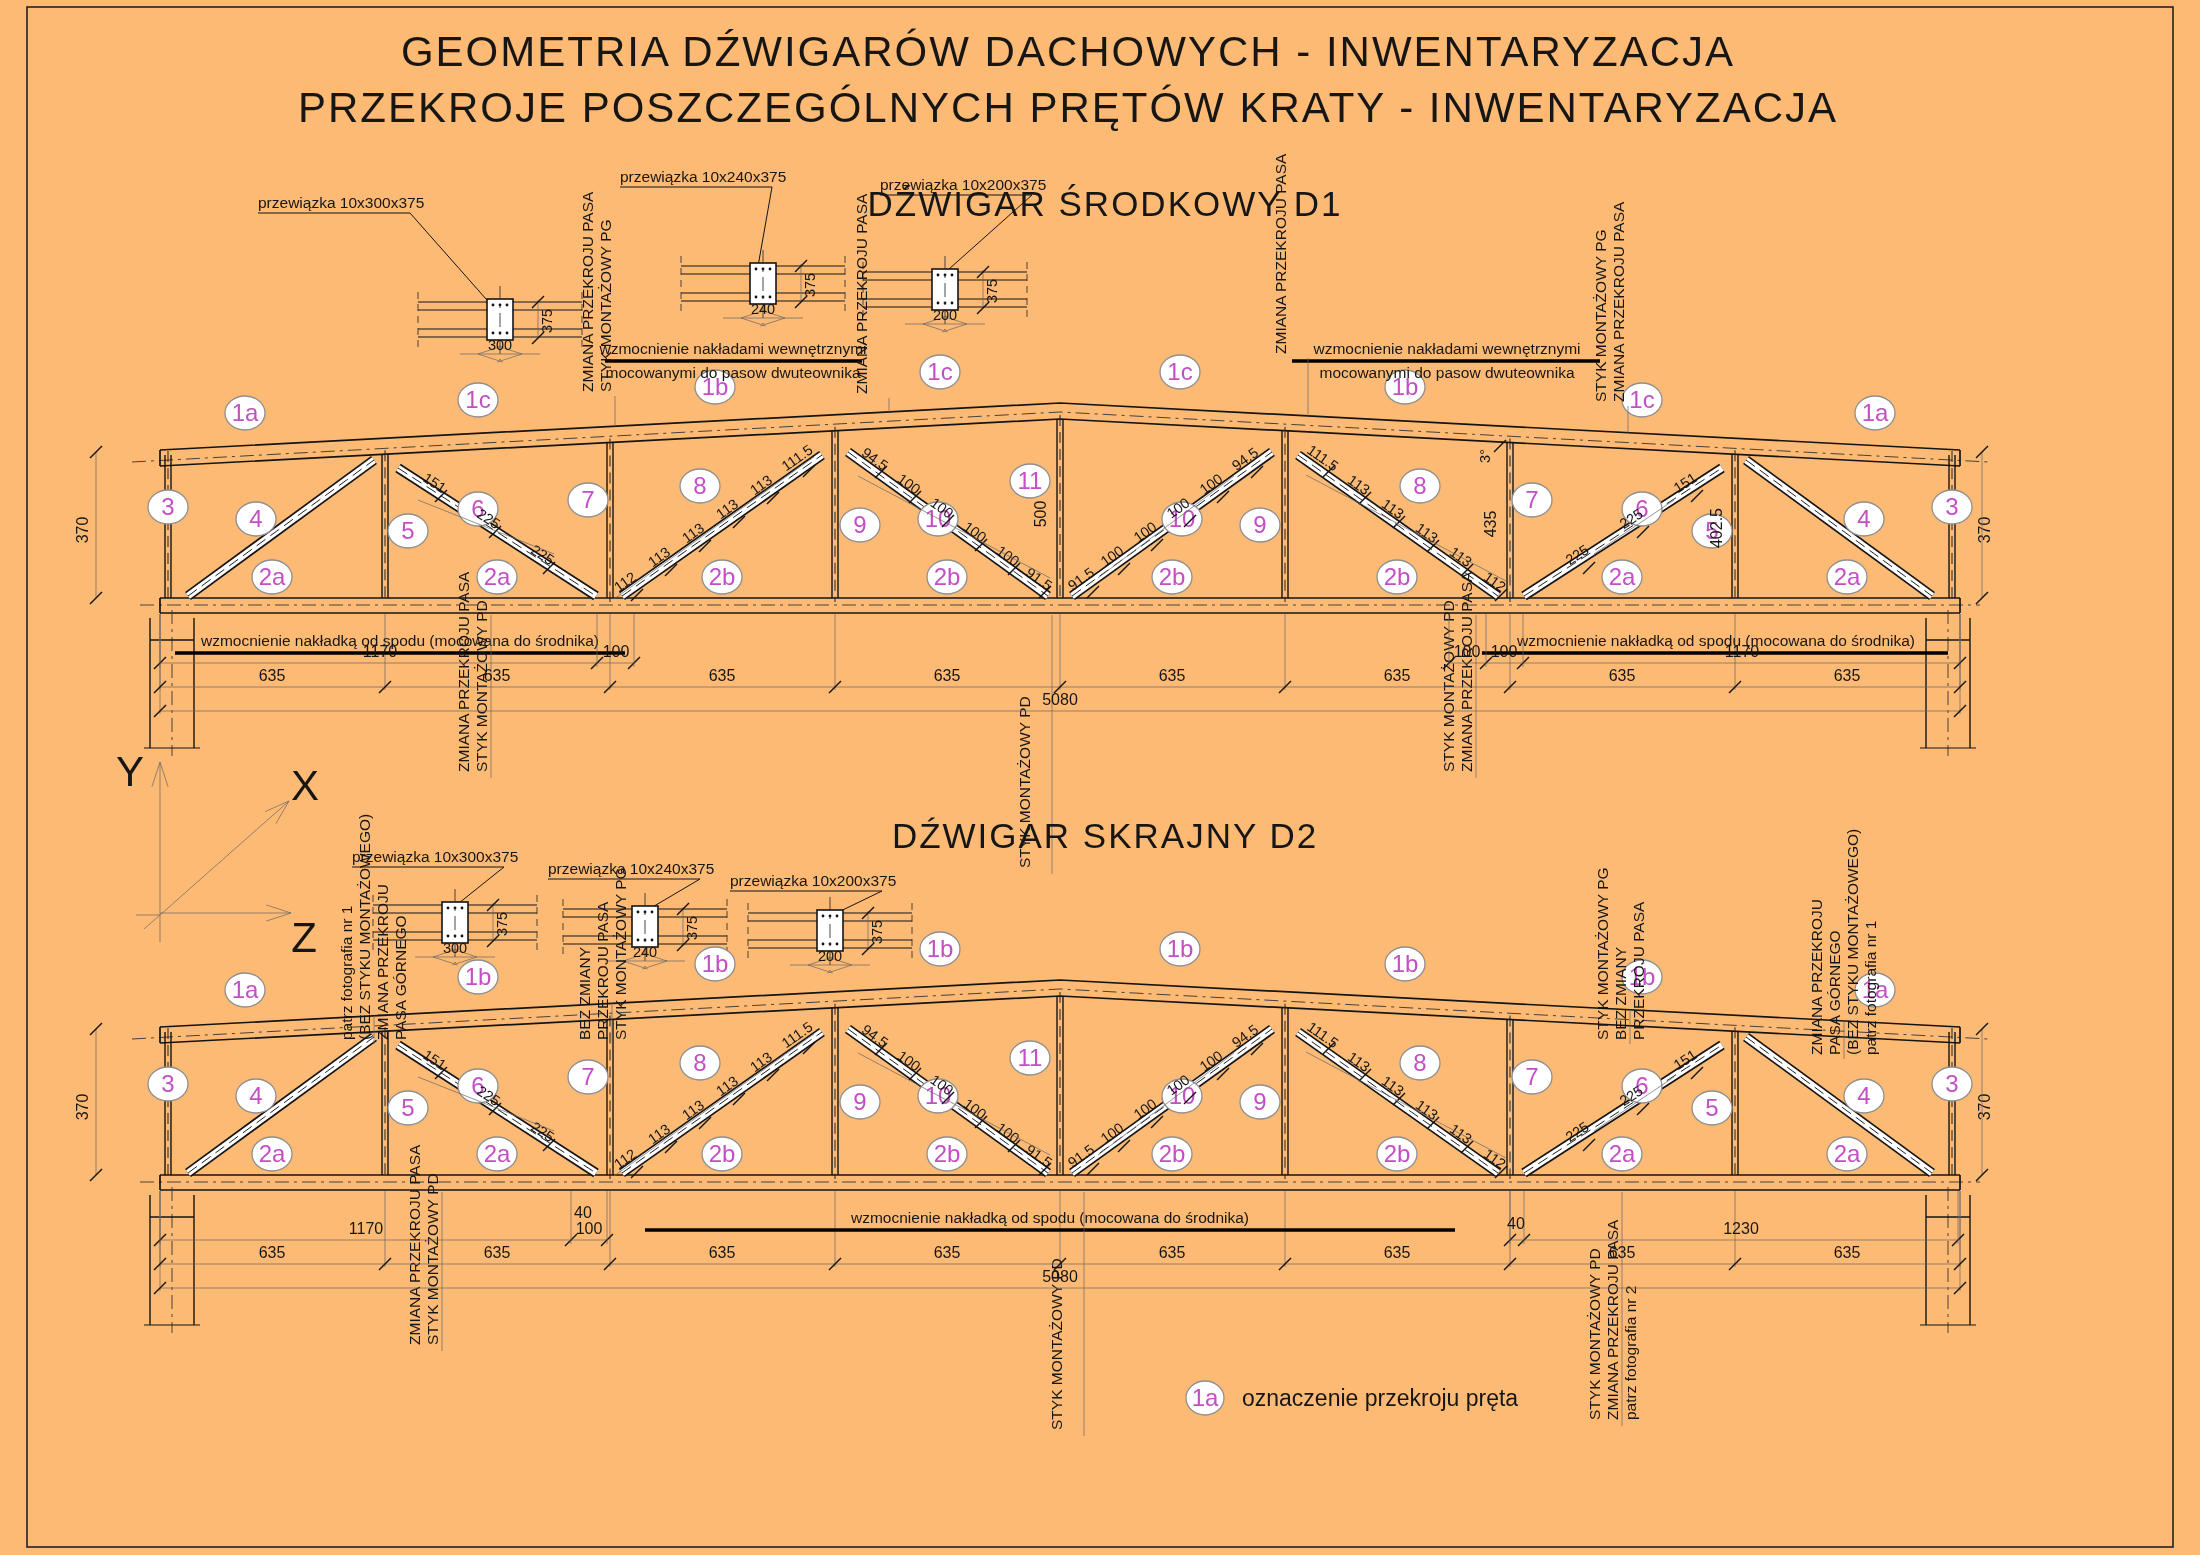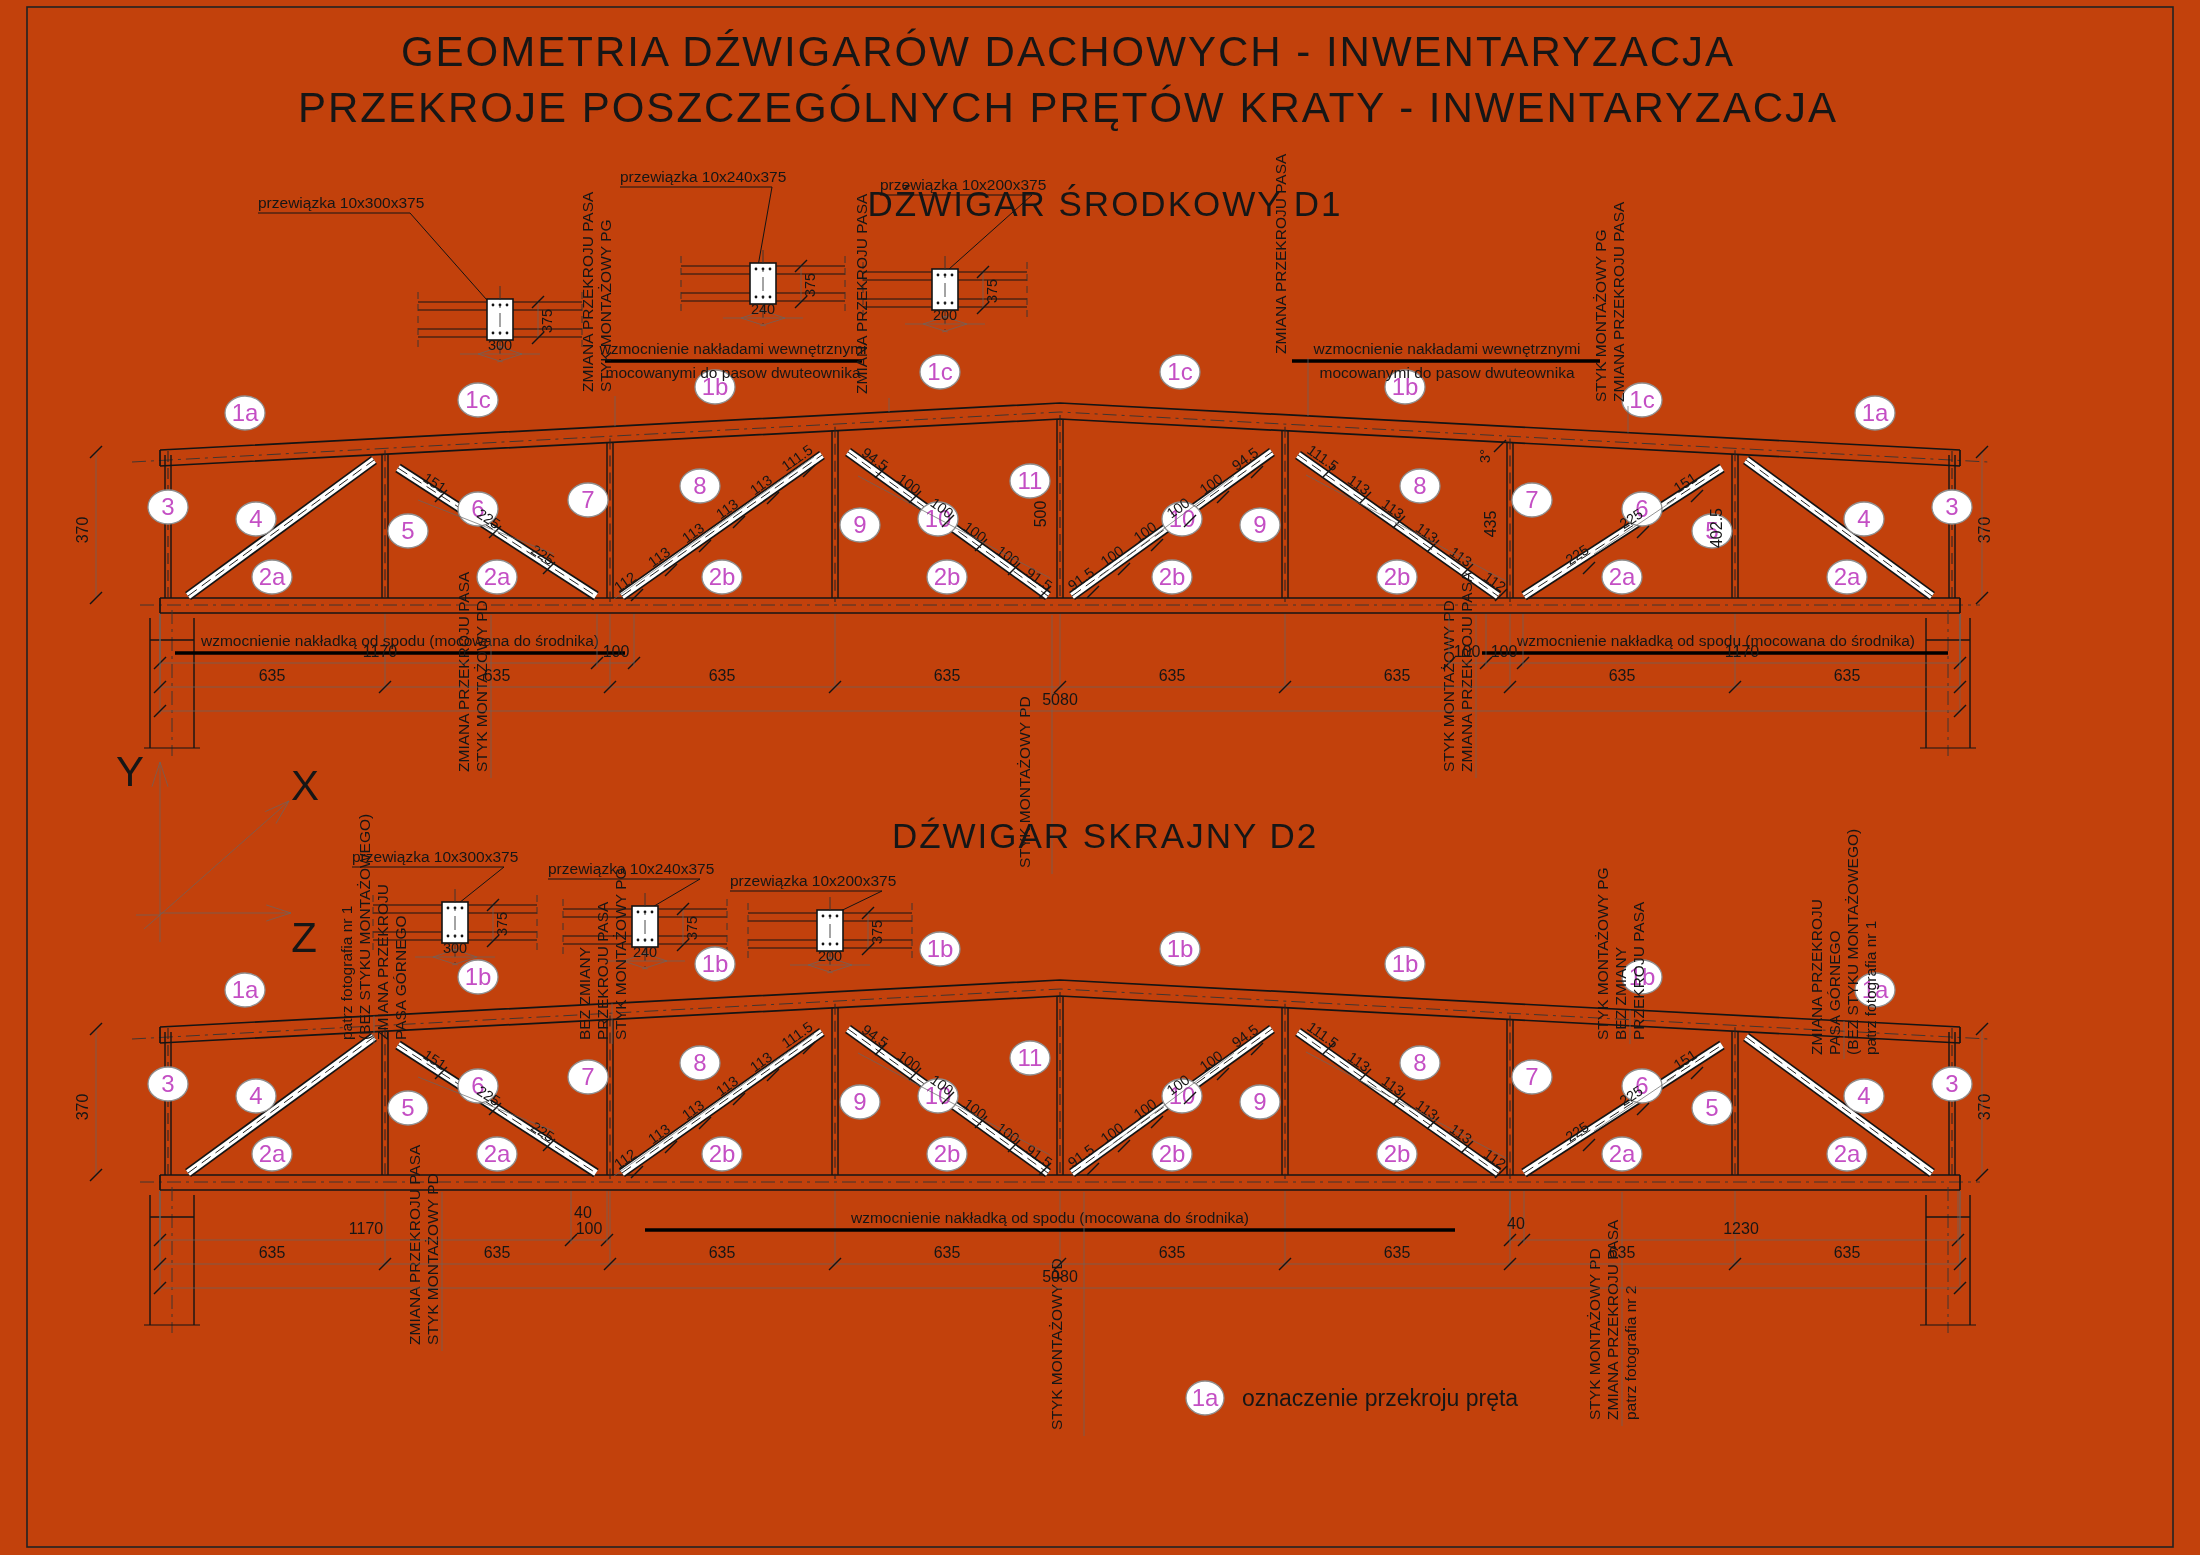--- a/index.html
+++ b/index.html
@@ -1,16 +1,16 @@
 <!DOCTYPE html>
 <html style="--accent: #c44fc4;"><head>
 <meta charset="utf-8">
 <style>
   html,body{margin:0;padding:0;background:#ffffff;}
-  .sheet{position:relative;width:2200px;height:1555px;background:#c2410c;overflow:hidden;
+  .sheet{position:relative;width:2200px;height:1555px;background:#fdba74;overflow:hidden;
          font-family:"Liberation Sans",sans-serif;text-decoration:underline;}
   svg{display:block}
   .ln{stroke:#141414;stroke-width:1.7;fill:none}
   .t1{stroke:#141414;stroke-width:1.4;fill:none}
   .t2{stroke:#141414;stroke-width:1;fill:none}
   .thin{stroke:#666;stroke-width:0.7;fill:none}
   .thk{stroke:#000;stroke-width:3.6;fill:none}
   .ctr{stroke:#333;stroke-width:0.9;stroke-dasharray:14 5 3 5;fill:none}
   .dash{stroke:#333;stroke-width:0.9;stroke-dasharray:7 5;fill:none}
   .mDash{stroke:#222;stroke-width:1;stroke-dasharray:11 6;fill:none}

